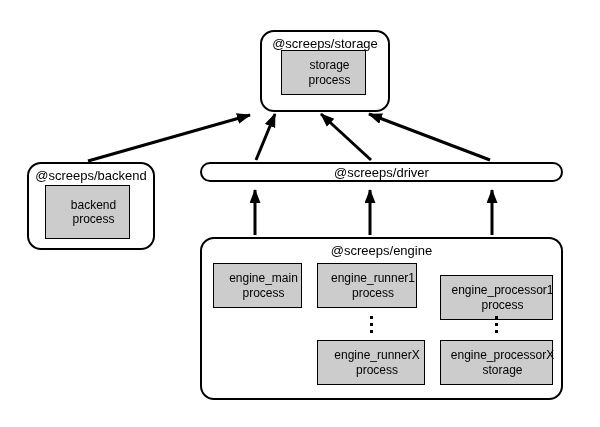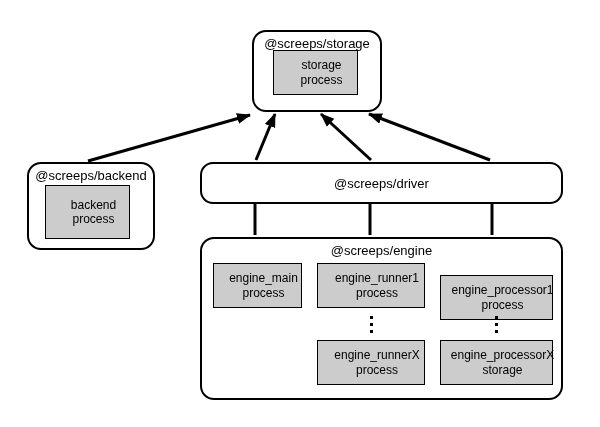--- a/index.html
+++ b/index.html
@@ -10,41 +10,41 @@
     color:var(--text,#000);
   }
   .edges{position:absolute;left:0;top:0;width:600px;height:427px;z-index:1;pointer-events:none;}
   .edge{stroke:var(--arrow,#000);stroke-width:3;}
   .pkg{
     position:absolute;box-sizing:border-box;z-index:2;
     background:var(--node_fill,#fff);
     border:2px solid var(--node_border,#000);
     border-radius:14px;
   }
-  #storage{left:252px;top:30px;width:130px;height:82px;}
+  #storage{left:260px;top:30px;width:130px;height:82px;}
   #backend{left:27px;top:162px;width:128px;height:88px;}
-  #driver{left:200px;top:162px;width:363px;height:42px;border-radius:13px;
+  #driver{left:200px;top:162px;width:363px;height:20px;border-radius:13px;
           display:flex;align-items:center;justify-content:center;}
   #engine{left:200px;top:237px;width:363px;height:163px;}
   .pkg-label{
     font-size:13px;line-height:15px;text-align:center;margin-top:4px;
     white-space:nowrap;
   }
   #driver .pkg-label{margin:0;}
   .proc{
     position:absolute;box-sizing:border-box;
     background:var(--process_fill,#ccc);
     border:1px solid var(--node_border,#000);
     display:flex;align-items:center;justify-content:center;
     text-align:center;font-size:12px;line-height:1.2;white-space:pre-line;padding-left:12px;
   }
   #storage .proc{left:19px;top:18px;width:85px;height:45px;}
   #backend .proc{left:16px;top:21px;width:85px;height:54px;}
   #proc-main{left:11px;top:24px;width:89px;height:45px;}
-  #proc-runner1{left:115px;top:24px;width:108px;height:45px;}
+  #proc-runner1{left:115px;top:24px;width:100px;height:45px;}
   #proc-processor1{left:238px;top:36px;width:113px;height:45px;}
   #proc-runnerX{left:115px;top:101px;width:108px;height:45px;}
   #proc-processorX{left:238px;top:101px;width:113px;height:45px;}
   .vdots{
     position:absolute;width:6px;display:flex;flex-direction:column;
     align-items:center;gap:4px;
   }
   .vdots span{display:block;width:3px;height:3px;background:var(--text,#000);}
   #dots-runner{left:166px;top:77px;}
   #dots-processor{left:291px;top:77px;}

